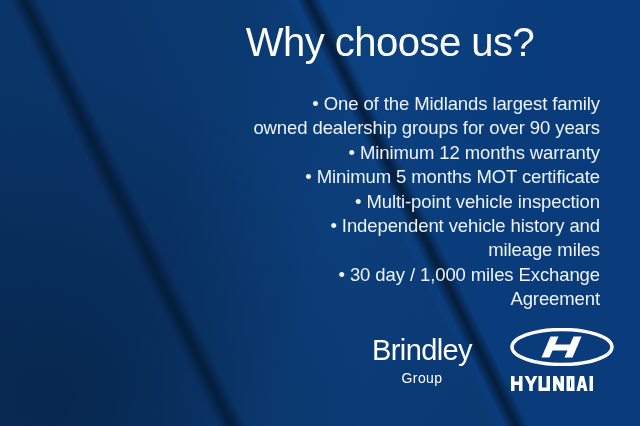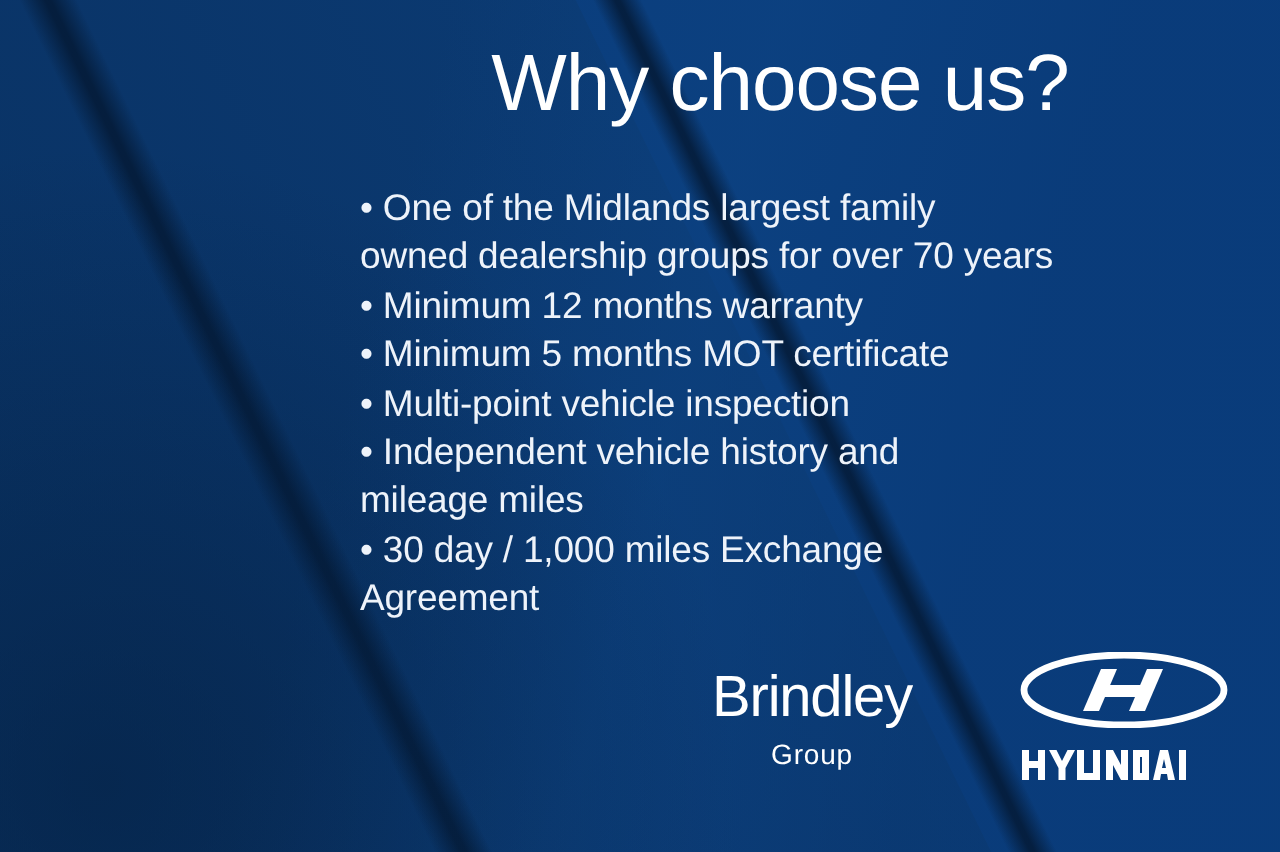--- a/index.html
+++ b/index.html
@@ -105,39 +105,40 @@
     letter-spacing: -0.5px;
     line-height: 1.1;
     white-space: nowrap;
   }
 
   .bullets {
     position: absolute;
     right: 40px;
     top: 92px;
     width: 420px;
+    text-align: right;
     color: #eef3fa;
     font-size: 18.5px;
     font-weight: 400;
     line-height: 1.32;
     letter-spacing: -0.1px;
   }
   .bullet-line {
     display: block;
     white-space: nowrap;
   }
 
   
   .logos {
     position: absolute;
     right: 26px;
     bottom: 30px;
     display: flex;
     align-items: center;
-    gap: 16px;
+    gap: 0px;
   }
 
   .brindley {
     text-align: center;
     color: #ffffff;
     padding-right: 20px;
   }
   .brindley-name {
     font-size: 29px;
     line-height: 1;
@@ -181,21 +182,21 @@
     <div class="crease crease-2"></div>
     <div class="vignette"></div>
   </div>
 
   <div class="content">
 
     <div class="title">Why choose us?</div>
 
     <div class="bullets">
       <span class="bullet-line">• One of the Midlands largest family</span>
-      <span class="bullet-line">owned dealership groups for over 70 years</span>
+      <span class="bullet-line">owned dealership groups for over 90 years</span>
       <span class="bullet-line">• Minimum 12 months warranty</span>
       <span class="bullet-line">• Minimum 5 months MOT certificate</span>
       <span class="bullet-line">• Multi-point vehicle inspection</span>
       <span class="bullet-line">• Independent vehicle history and</span>
       <span class="bullet-line">mileage miles</span>
       <span class="bullet-line">• 30 day / 1,000 miles Exchange</span>
       <span class="bullet-line">Agreement</span>
     </div>
 
     <div class="logos">

